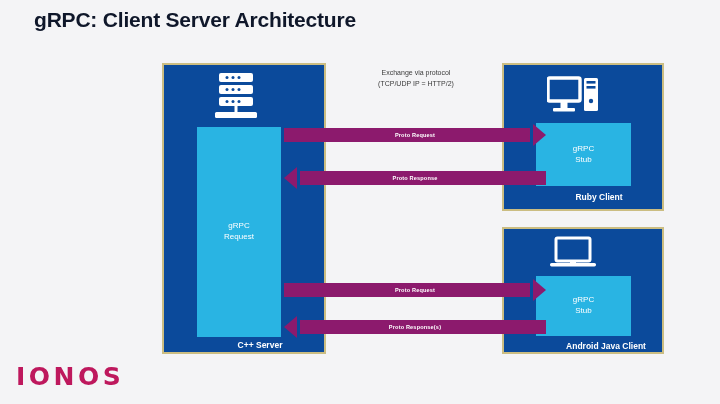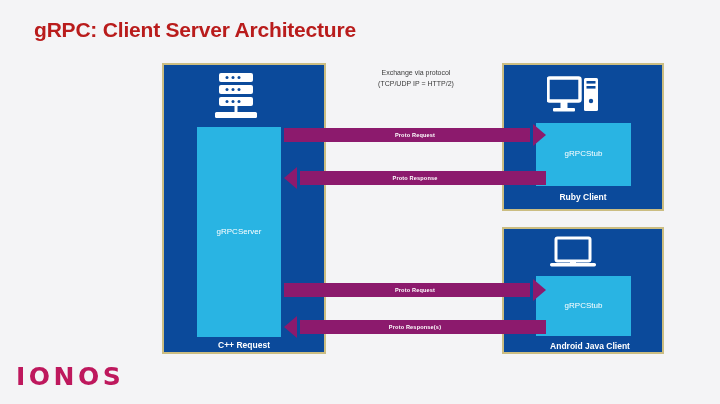--- a/index.html
+++ b/index.html
@@ -19,24 +19,24 @@
     position: absolute;
     left: 0; top: 0;
     width: 720px;
     height: 404px;
   }
 
   
   .page-title {
     position: absolute;
     left: 34px;
-    top: 18px;
+    top: 8px;
     font-size: 21px;
     font-weight: bold;
-    color: #b91c1c;
+    color: #0f172a;
     letter-spacing: -0.2px;
     white-space: nowrap;
   }
 
   
   .logo {
     position: absolute;
     left: 16px;
     top: 362px;
     font-size: 25px;
@@ -72,21 +72,21 @@
     width: 162px;
     height: 127px;
   }
 
   
   .cyan-block {
     position: absolute;
     background: #29b4e3;
     color: #ffffff;
     display: flex;
-    flex-direction: row;
+    flex-direction: column;
     align-items: center;
     justify-content: center;
     font-size: 8px;
     line-height: 1.35;
     text-align: center;
     box-sizing: border-box;
   }
   .cyan-server {
     left: 197px;
     top: 127px;
@@ -110,20 +110,21 @@
   }
 
   
   .panel-caption {
     position: absolute;
     color: #ffffff;
     font-size: 8.5px;
     font-weight: bold;
     text-align: center;
     white-space: nowrap;
+    padding-left: 16px;
   }
   .cap-server { left: 162px; top: 340px; width: 164px; }
   .cap-ruby   { left: 502px; top: 192px; width: 162px; }
   .cap-android{ left: 502px; top: 341px; width: 176px; }
 
   
   .icon-wrap {
     position: absolute;
     display: block;
   }
@@ -220,24 +221,24 @@
       <circle cx="14" cy="29.5" r="1.5" fill="#0b4a9b"></circle>
       <circle cx="20" cy="29.5" r="1.5" fill="#0b4a9b"></circle>
       <circle cx="26" cy="29.5" r="1.5" fill="#0b4a9b"></circle>
       <rect x="21.5" y="34" width="3" height="6" fill="#ffffff"></rect>
       <rect x="2" y="40" width="42" height="6" rx="1.5" fill="#ffffff"></rect>
     </svg>
   </span>
 
   <div class="cyan-block cyan-server">
     <span class="line">gRPC</span>
-    <span class="line">Server</span>
-  </div>
-
-  <div class="panel-caption cap-server">C++ Request</div>
+    <span class="line">Request</span>
+  </div>
+
+  <div class="panel-caption cap-server">C++ Server</div>
 
   <div class="panel panel-ruby"></div>
 
   <span class="icon-wrap icon-desktop">
     <svg width="52" height="40" viewBox="0 0 52 40" xmlns="http://www.w3.org/2000/svg">
       <rect x="1" y="2" width="32" height="23" rx="1.5" fill="none" stroke="#ffffff" stroke-width="3.4"></rect>
       <rect x="13.5" y="26" width="7" height="6" fill="#ffffff"></rect>
       <rect x="6" y="32" width="22" height="3.6" rx="1" fill="#ffffff"></rect>
       <rect x="37" y="2" width="14" height="33" rx="1.5" fill="#ffffff"></rect>
       <rect x="39.5" y="5" width="9" height="2.6" fill="#0b4a9b"></rect>

